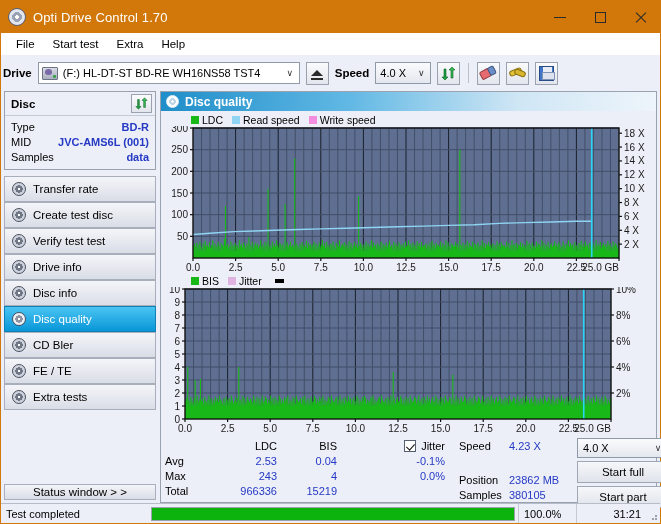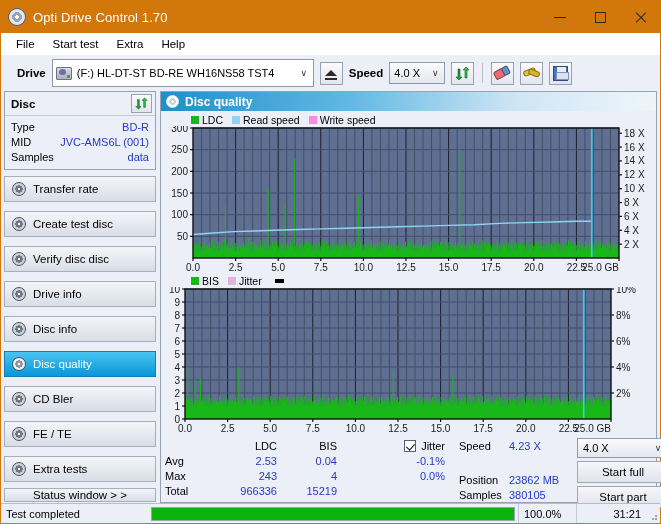--- a/index.html
+++ b/index.html
@@ -54,26 +54,26 @@
     height: 22px; background: #ffffff; display: flex; align-items: center;
     padding-left: 6px; flex: 0 0 22px;
   }
   .menu-item {
     padding: 2px 9px; font-size: 11.5px; color: #000;
   }
 
   
   .toolbar {
     height: 36px; background: #eceff7;
-    display: flex; align-items: center; padding: 0 16px;
+    display: flex; align-items: center; padding: 0 2px;
     flex: 0 0 36px; gap: 6px;
   }
   .tb-label { font-weight: bold; font-size: 11.5px; color: #000; }
   .drive-combo {
-    height: 28px; flex: 0 0 262px; background: #fff;
+    height: 22px; flex: 0 0 262px; background: #fff;
     border: 1px solid #8e9aa8; display: flex; align-items: center;
     padding: 0 2px 0 3px; gap: 5px; font-size: 11px;
   }
   .drive-ic {
     width: 16px; height: 13px; flex: 0 0 16px; position: relative;
     background: linear-gradient(#d8dbe4, #aab0bf);
     border: 1px solid #6d7486; border-radius: 1px;
   }
   .drive-ic:before {
     content:""; position:absolute; left:2px; top:1px; width:7px; height:6px;
@@ -122,34 +122,34 @@
     border: 1px solid #9aa2b0; background: #eceff7;
   }
   .disc-head {
     display: flex; align-items: center; justify-content: space-between;
     padding: 2px 3px 2px 6px; border-bottom: 1px solid #c3c9d6;
   }
   .disc-head .t { font-weight: bold; font-size: 11.5px; }
   .disc-rows { padding: 3px 6px 5px 6px; }
   .disc-row { display: flex; justify-content: space-between; align-items: center; height: 15px; font-size: 11px; }
   .disc-row .k { color: #000; }
-  .disc-row .v { color: #2539c4; }
+  .disc-row .v { color: #2539c4; font-weight: bold; }
   .label-row { display: flex; align-items: center; gap: 4px; margin-top: 3px; }
   .label-row .k { width: 32px; font-size: 11px; }
   .label-input {
     flex: 1 1 auto; height: 17px; background: #fff; border: 1px solid #8e9aa8;
   }
   .cd-ic {
     width: 17px; height: 17px; border-radius: 50%; flex: 0 0 17px;
     background: radial-gradient(circle at 50% 50%, #fefef0 0 18%, #b9b441 19% 40%, #f2eead 41% 75%, #c5bf58 76% 100%);
     border: 1px solid #8c8738;
   }
 
   
-  .navlist { display: flex; flex-direction: column; gap: 9px; margin-top: 3px; }
+  .navlist { display: flex; flex-direction: column; gap: 0; margin-top: 3px; }
   .navbtn {
     height: 26px; display: flex; align-items: center; gap: 7px; padding-left: 7px;
     background: linear-gradient(#f4f5f9, #d9dde6);
     border: 1px solid #a8aebb; font-size: 11.5px; color: #000;
   }
   .navbtn.sel {
     background: linear-gradient(#49c4f2, #0a96d8);
     border: 1px solid #0f7fb5; color: #fff;
   }
   .nav-ic {
@@ -352,21 +352,21 @@
         <div class="navbtn">
           <span class="nav-ic"></span>
           <span>Transfer rate</span>
         </div>
         <div class="navbtn">
           <span class="nav-ic"></span>
           <span>Create test disc</span>
         </div>
         <div class="navbtn">
           <span class="nav-ic"></span>
-          <span>Verify disc disc</span>
+          <span>Verify test test</span>
         </div>
         <div class="navbtn">
           <span class="nav-ic"></span>
           <span>Drive info</span>
         </div>
         <div class="navbtn">
           <span class="nav-ic"></span>
           <span>Disc info</span>
         </div>
         <div class="navbtn sel">

